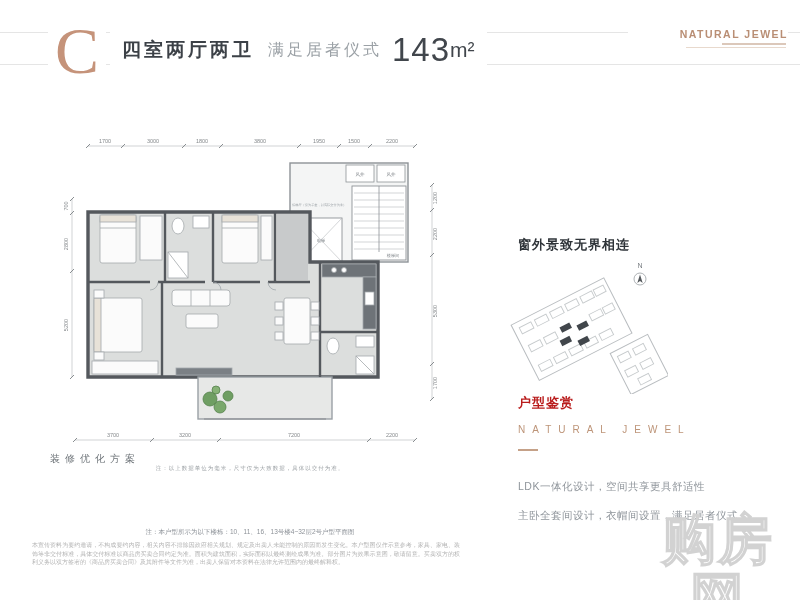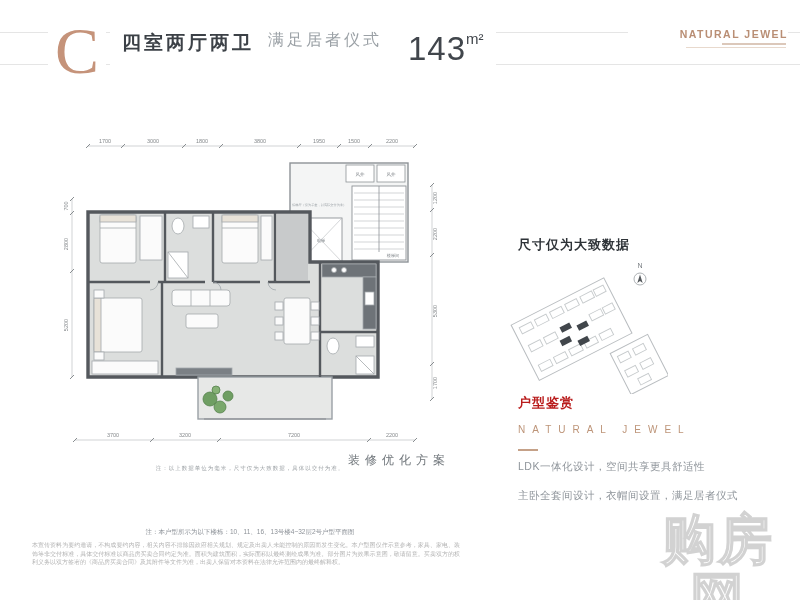--- a/index.html
+++ b/index.html
@@ -4,47 +4,47 @@
 <style>
   html,body{margin:0;padding:0;}
   body{width:800px;height:600px;position:relative;background:#ffffff;overflow:hidden;
        font-family:"Liberation Sans","DejaVu Sans",sans-serif;color:#3b4046;}
   .abs{position:absolute;}
 
   
   .hrule{position:absolute;left:0;width:100%;height:1px;background:#e5e5e5;}
   .type-letter{position:absolute;left:48px;top:16px;font-family:"Liberation Serif","DejaVu Serif",serif;
     font-size:66px;line-height:70px;color:#c5937a;background:#fff;padding:0 7px;font-weight:400;}
-  .title-block{position:absolute;left:110px;top:30px;display:flex;align-items:flex-start;background:#fff;
+  .title-block{position:absolute;left:110px;top:30px;display:flex;align-items:center;background:#fff;
     padding:0 12px;height:40px;}
   .main-title{font-size:19px;font-weight:bold;color:#3c4147;letter-spacing:3px;}
   .area-label{font-size:16px;color:#9ba1a6;letter-spacing:3px;margin-left:14px;}
-  .area-value{font-size:33px;color:#41464c;margin-left:26px;letter-spacing:1px;}
-  .area-unit{font-size:15px;color:#41464c;}
+  .area-value{font-size:33px;color:#41464c;margin-left:10px;letter-spacing:1px;}
+  .area-unit{font-size:21px;color:#41464c;}
   .brand-block{position:absolute;right:12px;top:28px;width:160px;text-align:right;background:#fff;padding-bottom:2px;}
   .brand-name{font-size:10.5px;font-weight:bold;color:#b98e74;letter-spacing:1.5px;}
   .brand-tagline{height:2px;width:64px;background:#dcc8ba;margin:3px 2px 0 auto;}
   .brand-underline{height:1px;width:100px;background:#e8d9cd;margin:2px 2px 0 auto;}
 
   
-  .plan-caption{position:absolute;left:50px;top:452px;width:400px;text-align:right;
-    font-size:12px;letter-spacing:5px;color:#6f757a;}
+  .plan-caption{position:absolute;left:50px;top:452px;width:400px;text-align:left;
+    font-size:10px;letter-spacing:5px;color:#6f757a;}
   .plan-caption-note{position:absolute;left:50px;top:465px;width:400px;text-align:center;
     font-size:5.5px;color:#9ba0a4;letter-spacing:1px;}
   .footer-note{position:absolute;left:30px;top:528px;width:440px;text-align:center;
     font-size:6.5px;color:#8d9298;}
   .footer-disclaimer{position:absolute;left:32px;top:541px;width:428px;font-size:6px;
     line-height:8.5px;color:#b3b3b3;text-align:justify;}
 
   
   .dist-title{position:absolute;left:518px;top:236px;font-size:13px;font-weight:bold;color:#2e3338;letter-spacing:1px;}
   .appr-title{position:absolute;left:518px;top:394px;font-size:13px;font-weight:bold;color:#b91c1c;letter-spacing:1px;}
   .brand-spaced{position:absolute;left:518px;top:424px;font-size:10px;color:#bd9478;letter-spacing:7px;white-space:nowrap;}
   .brand-dash{position:absolute;left:518px;top:449px;width:20px;height:2px;background:#c5a188;}
-  .para{position:absolute;left:518px;top:452px;width:282px;}
+  .para{position:absolute;left:518px;top:472px;width:282px;}
   .para div{font-size:10.5px;color:#8f959b;line-height:29px;letter-spacing:0.5px;white-space:nowrap;}
 
   
   .watermark{position:absolute;left:636px;top:510px;z-index:9;text-align:center;}
   .wm-cn{font-size:54px;font-weight:800;letter-spacing:2px;color:transparent;
     -webkit-text-stroke:1.4px #d2d2d2;line-height:58px;}
 
   svg text{font-family:"Liberation Sans","DejaVu Sans",sans-serif;}
 </style>
 </head>
@@ -255,21 +255,21 @@
       <circle cx="220" cy="407" r="6" fill="#7aa86c"></circle>
       <circle cx="228" cy="396" r="5" fill="#6f9e63"></circle>
       <circle cx="216" cy="390" r="4" fill="#87b277"></circle>
     </g>
   </g>
 </svg>
 
 <div class="plan-caption">装修优化方案</div>
 <div class="plan-caption-note">注：以上数据单位为毫米，尺寸仅为大致数据，具体以交付为准。</div>
 
-<div class="dist-title">尺寸仅为大致数据</div>
+<div class="dist-title">窗外景致无界相连</div>
 
 <svg class="abs" style="left:510px;top:252px;" width="158" height="142" viewBox="0 0 158 142">
 
   <g>
     <text x="130" y="16" font-size="7" fill="#777c80" text-anchor="middle">N</text>
     <circle cx="130" cy="27" r="6" fill="none" stroke="#999ea2" stroke-width="0.8"></circle>
     <polygon points="130,22.5 127.3,31 130,29 132.7,31" fill="#55595d"></polygon>
   </g>
 
   <g transform="rotate(-27 62 78)">

